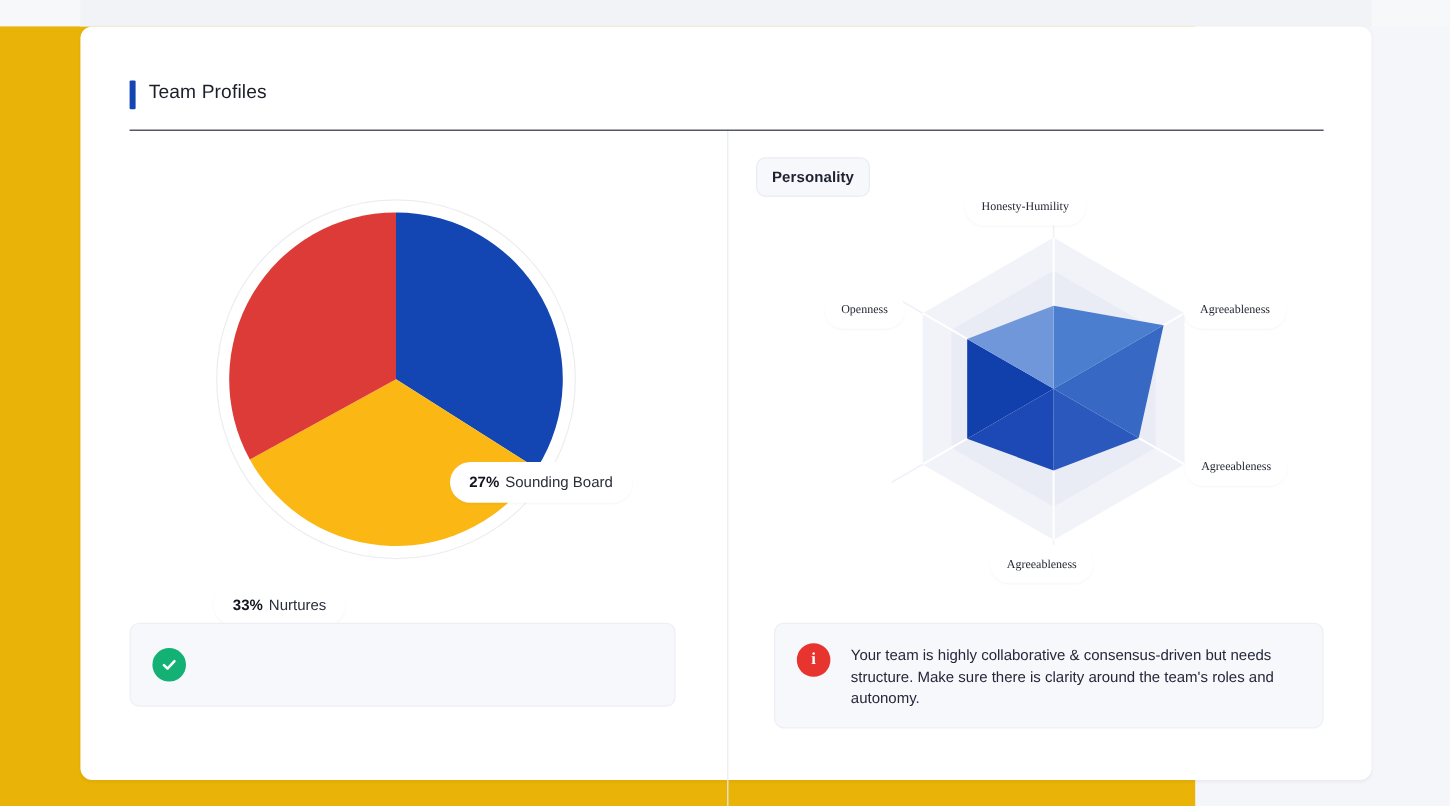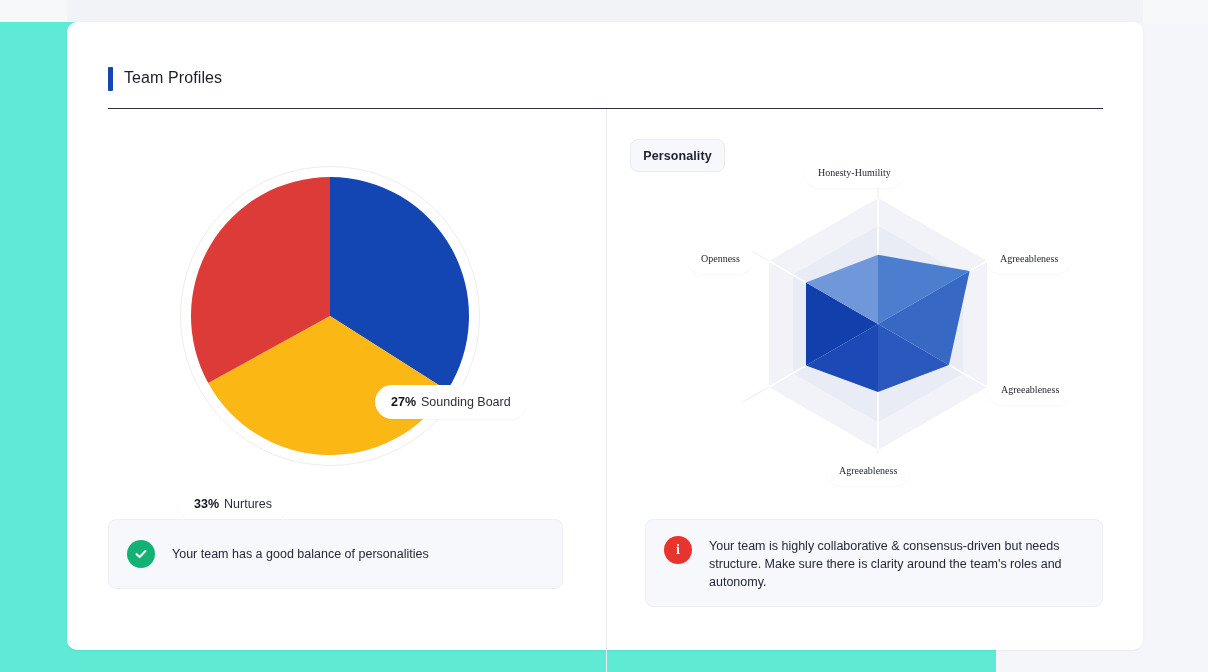--- a/index.html
+++ b/index.html
@@ -4,21 +4,21 @@
 <title>Team Profiles</title>
 <style>
   * { box-sizing: border-box; }
   html, body {
     margin: 0; padding: 0;
     width: 1208px; height: 672px;
     background: #f5f6f9;
     font-family: "Liberation Sans", "DejaVu Sans", sans-serif;
     overflow: hidden;
   }
-  #root { position: relative; width: 996px; height: 672px; background:#5eead4;padding-left:36px; }
+  #root { position: relative; width: 996px; height: 672px; background:#eab308;padding-left:36px; }
 
   
   .top-strip {
     position:absolute; left:0; top:0; width:1208px; height:22px;
     background:#f7f8fa;
   }
   .top-strip-inner{
     position:absolute; left:67px; top:0; width:1076px; height:22px;
     background:#f1f3f6;
   }
@@ -59,21 +59,21 @@
   .pill {
     position:absolute;
     background:#f7f8fb;
     border:1px solid #e9ecf2;
     border-radius:8px;
     font-size:12.5px; font-weight:bold; color:#1e2230;
     display:flex; align-items:center; justify-content:center;
     letter-spacing:.1px;
   }
   #pill-composition { left:108px; top:139px; width:106px; height:33px; }
-  #pill-personality { left:630px; top:139px; width:95px; height:33px; }
+  #pill-personality { left:630px; top:131px; width:95px; height:33px; }
 
   
   .pie-wrap { position:absolute; left:180px; top:166px; width:320px; height:320px; }
   .pie-ring {
     position:absolute; left:0; top:0; width:300px; height:300px;
     border:1px solid #ededf1; border-radius:50%;
   }
   .pie-svg { position:absolute; left:0; top:0; }
 
   .callout {
@@ -222,21 +222,20 @@
     <div class="axis-label" id="lbl-agreeableness">Agreeableness</div>
     <div class="axis-label" id="lbl-openness">Openness</div>
   </div>
 
   <div class="alert" id="alert-left">
     <div class="badge green">
       <svg width="14" height="14" viewBox="0 0 14 14" aria-hidden="true">
         <path d="M2.6 7.2 L5.6 10.1 L11.4 4.0" fill="none" stroke="#ffffff" stroke-width="2.1" stroke-linecap="round" stroke-linejoin="round"></path>
       </svg>
     </div>
-    <div class="alert-text">Your team has a good balance of personalities</div>
   </div>
 
   <div class="alert" id="alert-right">
     <div class="badge red">
       <span class="iglyph">i</span>
     </div>
     <div class="alert-text">Your team is highly collaborative &amp; consensus-driven but needs structure. Make sure there is clarity around the team's roles and autonomy.</div>
   </div>
 
 </div>

